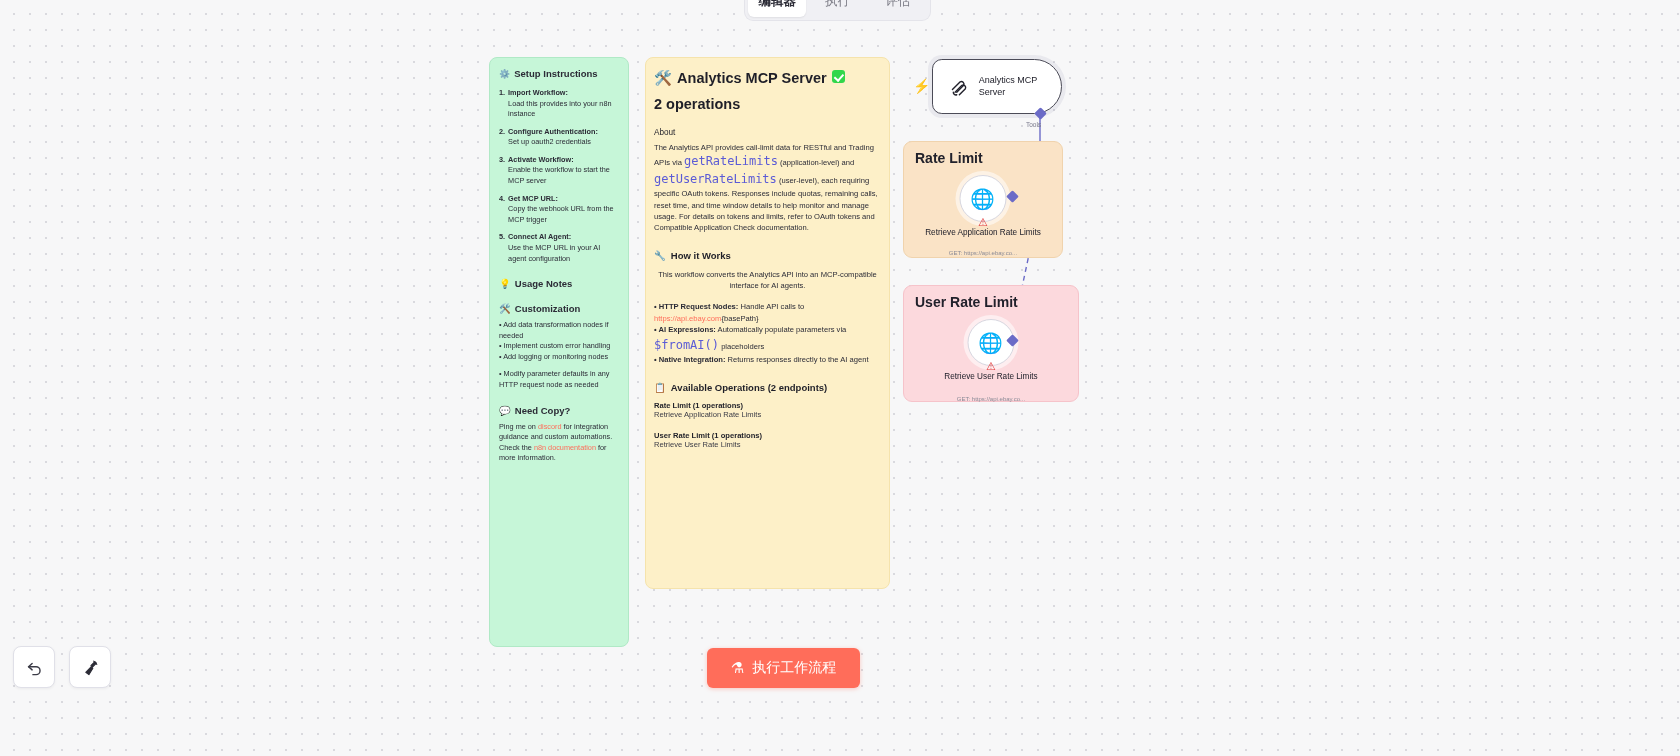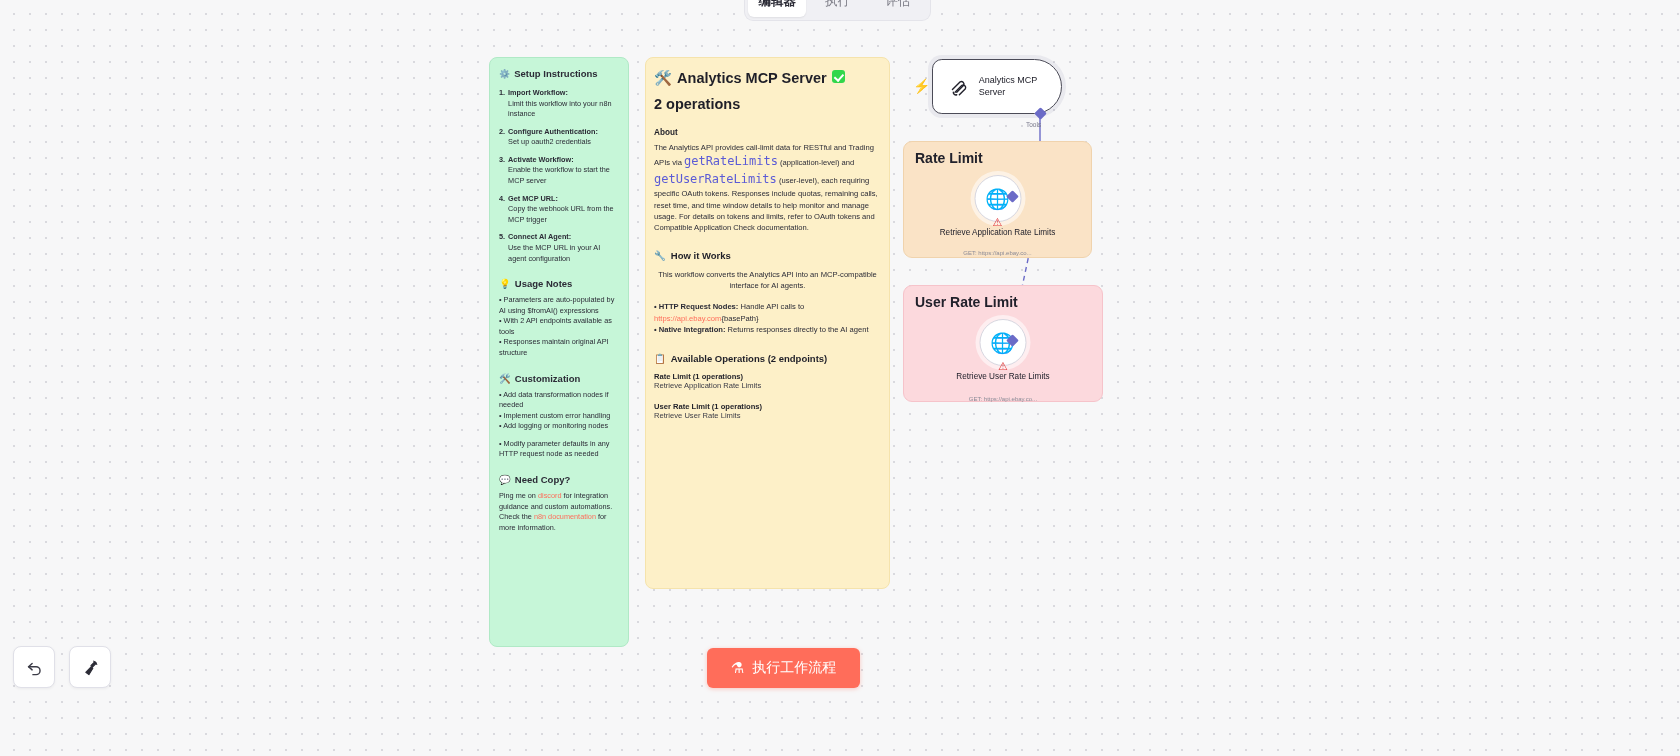--- a/index.html
+++ b/index.html
@@ -90,21 +90,21 @@
   .check-badge {
     display: inline-block; width: 13px; height: 13px;
     background: #32d74b; border-radius: 3px; position: relative;
     vertical-align: -2px;
   }
   .check-badge::after {
     content: ""; position: absolute; left: 4px; top: 2px;
     width: 3.5px; height: 7px; border: solid #fff;
     border-width: 0 2px 2px 0; transform: rotate(42deg);
   }
-  .y-h { font-size: 8.2px; font-weight: 700; color: #1f1f28; margin-bottom: 5px; }
+  .y-h { font-size: 8.2px; font-weight: 400; color: #1f1f28; margin-bottom: 5px; }
   .y-p { font-size: 7.6px; color: #2b2b36; line-height: 1.47; }
   .mono { font-family: "DejaVu Sans Mono", monospace; font-size: 12px; color: #5b5bd6; }
   .y-sec-h {
     font-size: 9.5px; font-weight: 700; color: #1f1f28;
     display: flex; align-items: center; gap: 5px;
     margin: 17px 0 8px;
   }
   .y-list p { font-size: 7.6px; color: #2b2b36; line-height: 1.5; }
   .y-op-title { font-size: 7.6px; font-weight: 700; color: #1f1f28; margin-top: 12px; }
   .y-op-sub { font-size: 7.6px; color: #3b3b46; }
@@ -124,25 +124,25 @@
   .bolt {
     position: absolute; left: 913px; top: 78px;
     font-size: 14px; color: #ff5a45;
   }
 
   .group-box {
     position: absolute;
     border-radius: 9px;
   }
   #group-rate {
-    left: 903px; top: 141px; width: 189px; height: 117px;
+    left: 903px; top: 141px; width: 160px; height: 117px;
     background: #fae3c6; border: 1px solid #f0d3ad;
   }
   #group-user {
-    left: 903px; top: 285px; width: 200px; height: 117px;
+    left: 903px; top: 285px; width: 176px; height: 117px;
     background: #fcd9dd; border: 1px solid #f6c3ca;
   }
   .group-title {
     position: absolute; left: 11px; top: 8px;
     font-size: 14px; font-weight: 700; color: #21212b;
     white-space: nowrap;
   }
   .node-circle {
     position: absolute; left: 50%; transform: translateX(-50%);
     top: 33px; width: 47px; height: 47px;
@@ -229,21 +229,21 @@
   </div>
 
   <div id="sticky-green" class="sticky">
     <div class="note-h">
       <span class="emoji">⚙️</span>
       <span>Setup Instructions</span>
     </div>
     <ul class="ol">
       <li>
         <span class="num">1.</span>
-        <span class="body"><b>Import Workflow:</b><br><span>Limit this workflow into your n8n instance</span></span>
+        <span class="body"><b>Import Workflow:</b><br><span>Load this provides into your n8n instance</span></span>
       </li>
       <li>
         <span class="num">2.</span>
         <span class="body"><b>Configure Authentication:</b><br><span>Set up oauth2 credentials</span></span>
       </li>
       <li>
         <span class="num">3.</span>
         <span class="body"><b>Activate Workflow:</b><br><span>Enable the workflow to start the MCP server</span></span>
       </li>
       <li>
@@ -252,25 +252,20 @@
       </li>
       <li>
         <span class="num">5.</span>
         <span class="body"><b>Connect AI Agent:</b><br><span>Use the MCP URL in your AI agent configuration</span></span>
       </li>
     </ul>
 
     <div class="sub-h">
       <span class="emoji">💡</span>
       <span>Usage Notes</span>
-    </div>
-    <div class="bullets">
-      <p>• Parameters are auto-populated by AI using $fromAI() expressions</p>
-      <p>• With 2 API endpoints available as tools</p>
-      <p>• Responses maintain original API structure</p>
     </div>
 
     <div class="sub-h">
       <span class="emoji">🛠️</span>
       <span>Customization</span>
     </div>
     <div class="bullets">
       <p>• Add data transformation nodes if needed</p>
       <p>• Implement custom error handling</p>
       <p>• Add logging or monitoring nodes</p>
@@ -299,20 +294,21 @@
       <span>The Analytics API provides call-limit data for RESTful and Trading APIs via </span><span class="mono">getRateLimits</span><span> (application-level) and </span><span class="mono">getUserRateLimits</span><span> (user-level), each requiring specific OAuth tokens. Responses include quotas, remaining calls, reset time, and time window details to help monitor and manage usage. For details on tokens and limits, refer to OAuth tokens and Compatible Application Check documentation.</span>
     </p>
 
     <div class="y-sec-h">
       <span>🔧</span>
       <span>How it Works</span>
     </div>
     <p class="y-p" style="margin-bottom:10px;text-align:center;">This workflow converts the Analytics API into an MCP-compatible interface for AI agents.</p>
     <div class="y-list">
       <p><b>• HTTP Request Nodes:</b><span> Handle API calls to </span><span class="accent">https://api.ebay.com</span><span>{basePath}</span></p>
+      <p><b>• AI Expressions:</b><span> Automatically populate parameters via </span><span class="mono">$fromAI()</span><span> placeholders</span></p>
       <p><b>• Native Integration:</b><span> Returns responses directly to the AI agent</span></p>
     </div>
 
     <div class="y-sec-h">
       <span>📋</span>
       <span>Available Operations (2 endpoints)</span>
     </div>
     <div>
       <div class="y-op-title" style="margin-top:0;">Rate Limit (1 operations)</div>
       <div class="y-op-sub">Retrieve Application Rate Limits</div>

